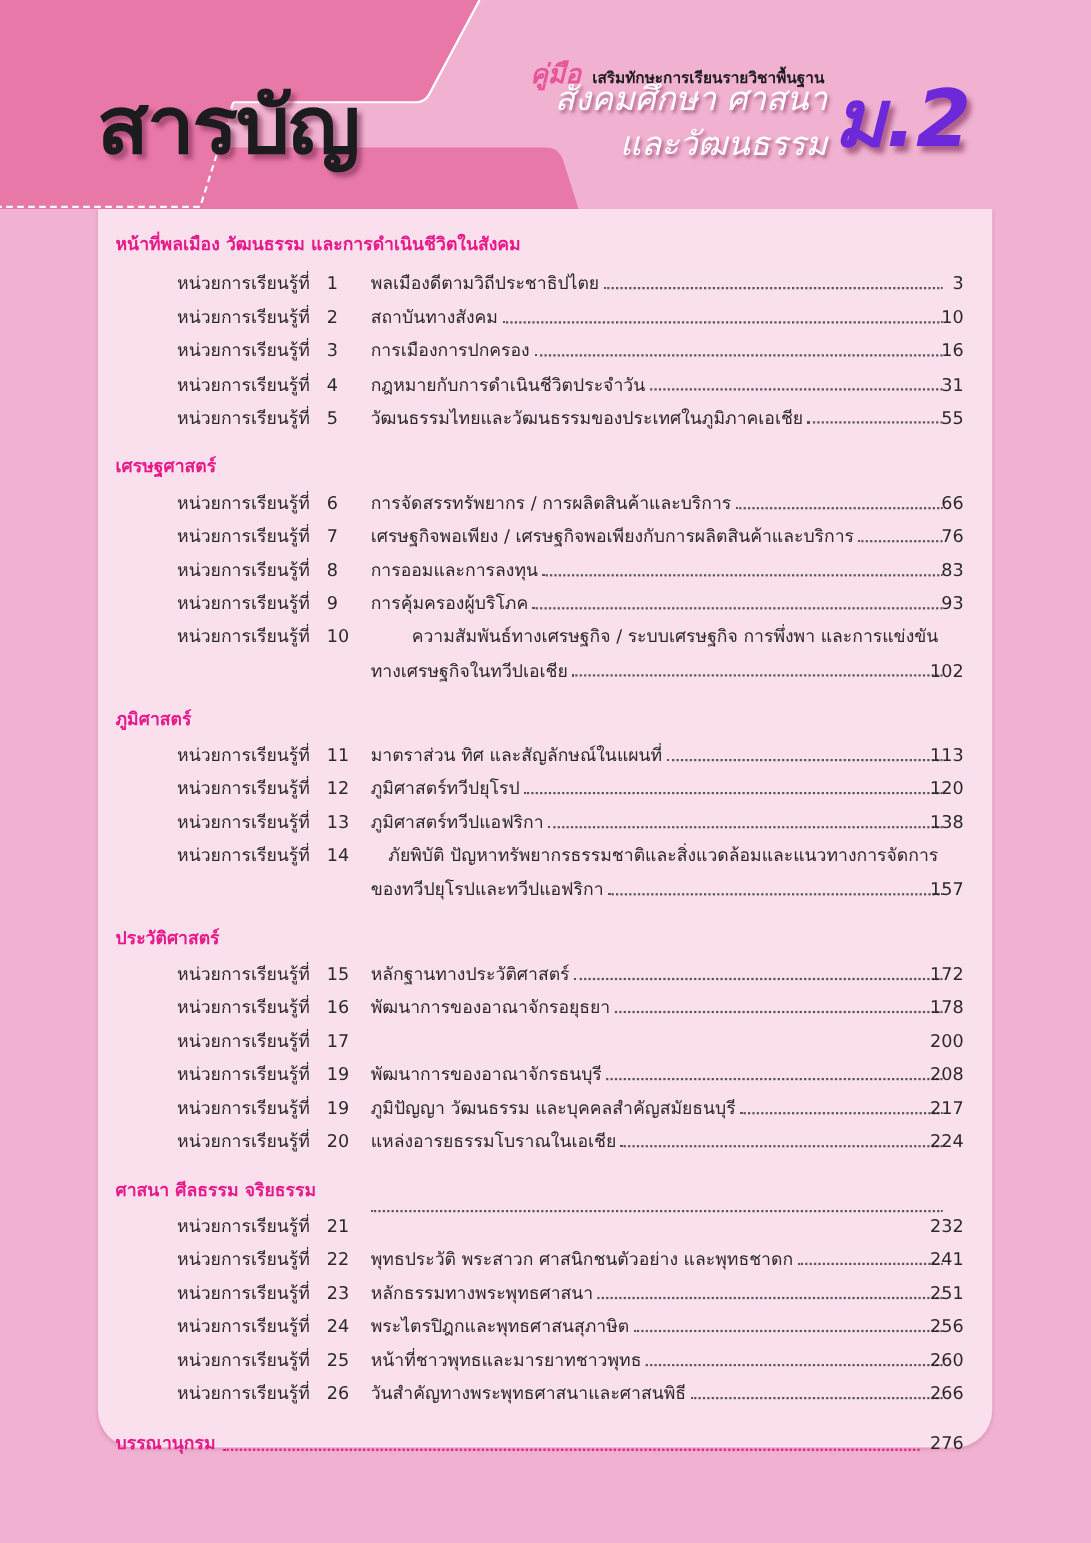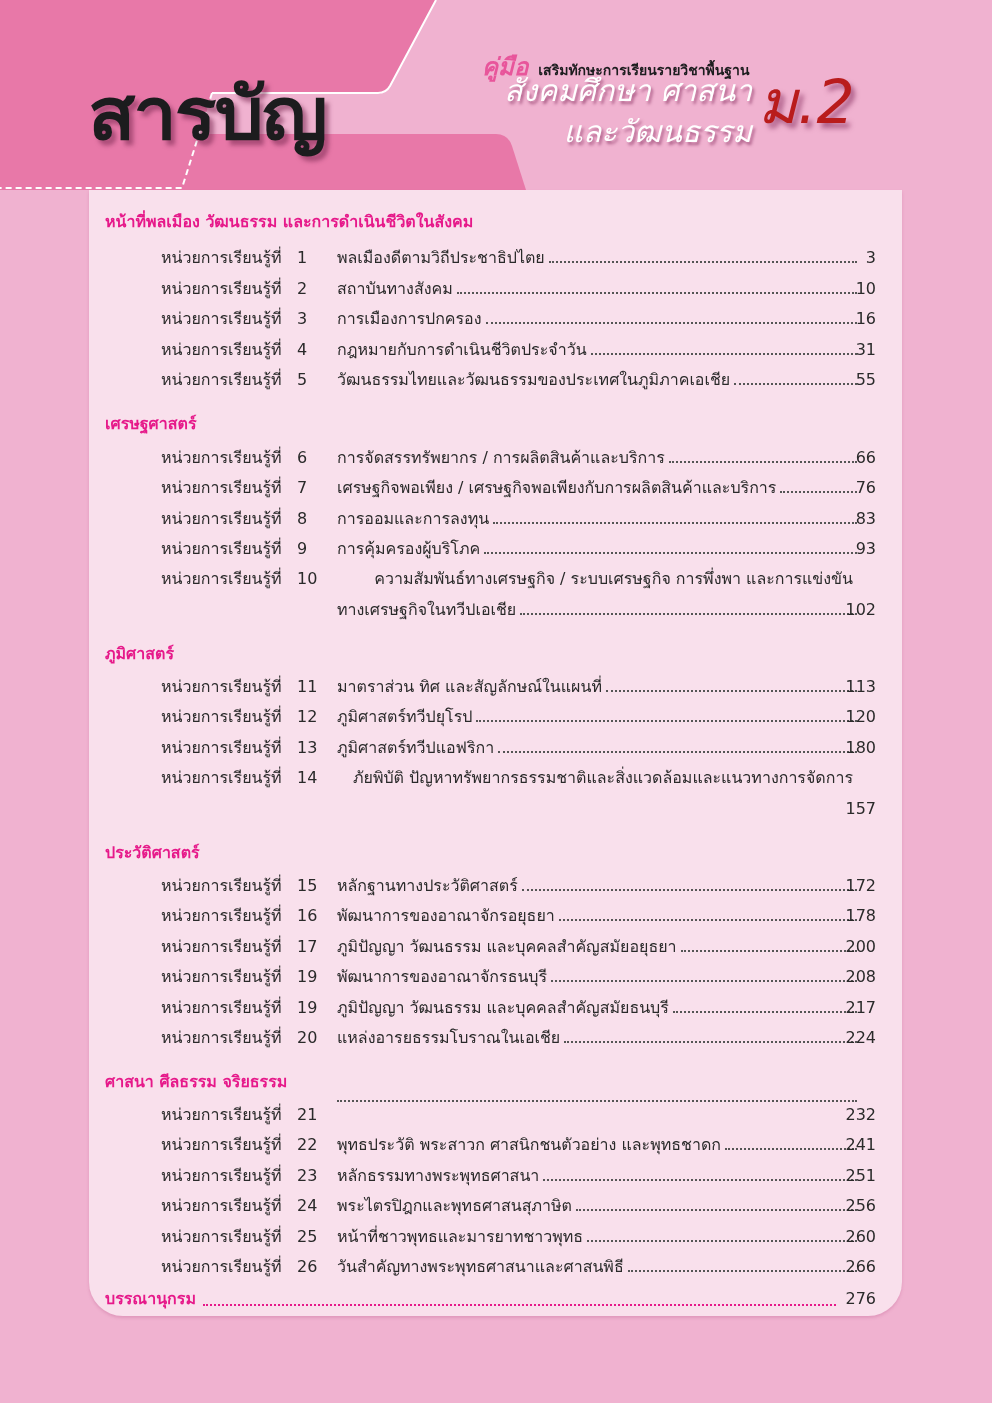--- a/index.html
+++ b/index.html
@@ -40,22 +40,22 @@
     font-style: italic; font-size: 30px; line-height: 1;
     color: #ffffff;
     text-shadow: 2px 3px 3px rgba(130,40,90,0.6);
     white-space: nowrap;
   }
   .subject-line.l1 { top: 76px; }
   .subject-line.l2 { top: 117px; }
   .grade {
     position: absolute; left: 758px; top: 72px;
     font-family: "DejaVu Sans", sans-serif;
-    font-style: italic; font-weight: normal; font-size: 60px; line-height: 1;
-    color: #b91c1c;
+    font-style: italic; font-weight: bold; font-size: 72px; line-height: 1;
+    color: #6d28d9;
     text-shadow: 4px 5px 5px rgba(130,40,90,0.6);
     white-space: nowrap;
   }
   .panel {
     position: absolute; left: 89px; top: 190px; width: 813px; height: 1126px;
     background: #f9e0ec;
     border-radius: 0 0 34px 34px;
     box-shadow: 0 2px 3px rgba(180,80,130,0.25);
   }
   .toc {
@@ -82,21 +82,21 @@
   .row .entry .txt { flex: 0 0 auto; padding-right: 4px; }
   .row .entry .dots {
     flex: 1 1 auto; overflow: hidden;
     border-bottom: 2px dotted #555; height: 1px; margin-bottom: 6px;
   }
   .row .page {
     position: absolute; right: 26px; text-align: right; width: 50px;
   }
   .biblio {
     position: absolute; left: 0; width: 813px; height: 30px; line-height: 30px;
-    font-family: "DejaVu Sans", sans-serif; font-size: 16px;
+    font-family: "DejaVu Sans", sans-serif; font-size: 16px; margin-top: 13px;
   }
   .biblio .label {
     position: absolute; left: 16px; font-weight: bold; color: #e6198a;
   }
   .biblio .dots {
     position: absolute; left: 114px; right: 66px; top: 20px;
     border-bottom: 2px dotted #e6198a; height: 1px;
   }
   .biblio .page {
     position: absolute; right: 26px; width: 50px; text-align: right; color: #2a2a2a;
@@ -254,30 +254,34 @@
       </span>
     <span class="page">120</span>
   </div>
   <div class="row" style="top:543px">
     <span class="unit-label">หน่วยการเรียนรู้ที่</span>
     <span class="unit-num">13</span>
     <span class="entry">
         <span class="txt">ภูมิศาสตร์ทวีปแอฟริกา</span>
         <span class="dots"></span>
       </span>
-    <span class="page">180</span>
+    <span class="page">138</span>
   </div>
   <div class="row" style="top:573px">
     <span class="unit-label">หน่วยการเรียนรู้ที่</span>
     <span class="unit-num">14</span>
     <span class="entry">
         <span class="txt">ภัยพิบัติ ปัญหาทรัพยากรธรรมชาติและสิ่งแวดล้อมและแนวทางการจัดการ</span>
       </span>
   </div>
   <div class="row" style="top:604px">
+    <span class="entry">
+        <span class="txt">ของทวีปยุโรปและทวีปแอฟริกา</span>
+        <span class="dots"></span>
+      </span>
     <span class="page">157</span>
   </div>
 
   <div class="section-title" style="top:650px">ประวัติศาสตร์</div>
 
   <div class="row" style="top:681px">
     <span class="unit-label">หน่วยการเรียนรู้ที่</span>
     <span class="unit-num">15</span>
     <span class="entry">
         <span class="txt">หลักฐานทางประวัติศาสตร์</span>
@@ -290,24 +294,20 @@
     <span class="unit-num">16</span>
     <span class="entry">
         <span class="txt">พัฒนาการของอาณาจักรอยุธยา</span>
         <span class="dots"></span>
       </span>
     <span class="page">178</span>
   </div>
   <div class="row" style="top:742px">
     <span class="unit-label">หน่วยการเรียนรู้ที่</span>
     <span class="unit-num">17</span>
-    <span class="entry">
-        <span class="txt">ภูมิปัญญา วัฒนธรรม และบุคคลสำคัญสมัยอยุธยา</span>
-        <span class="dots"></span>
-      </span>
     <span class="page">200</span>
   </div>
   <div class="row" style="top:772px">
     <span class="unit-label">หน่วยการเรียนรู้ที่</span>
     <span class="unit-num">19</span>
     <span class="entry">
         <span class="txt">พัฒนาการของอาณาจักรธนบุรี</span>
         <span class="dots"></span>
       </span>
     <span class="page">208</span>

